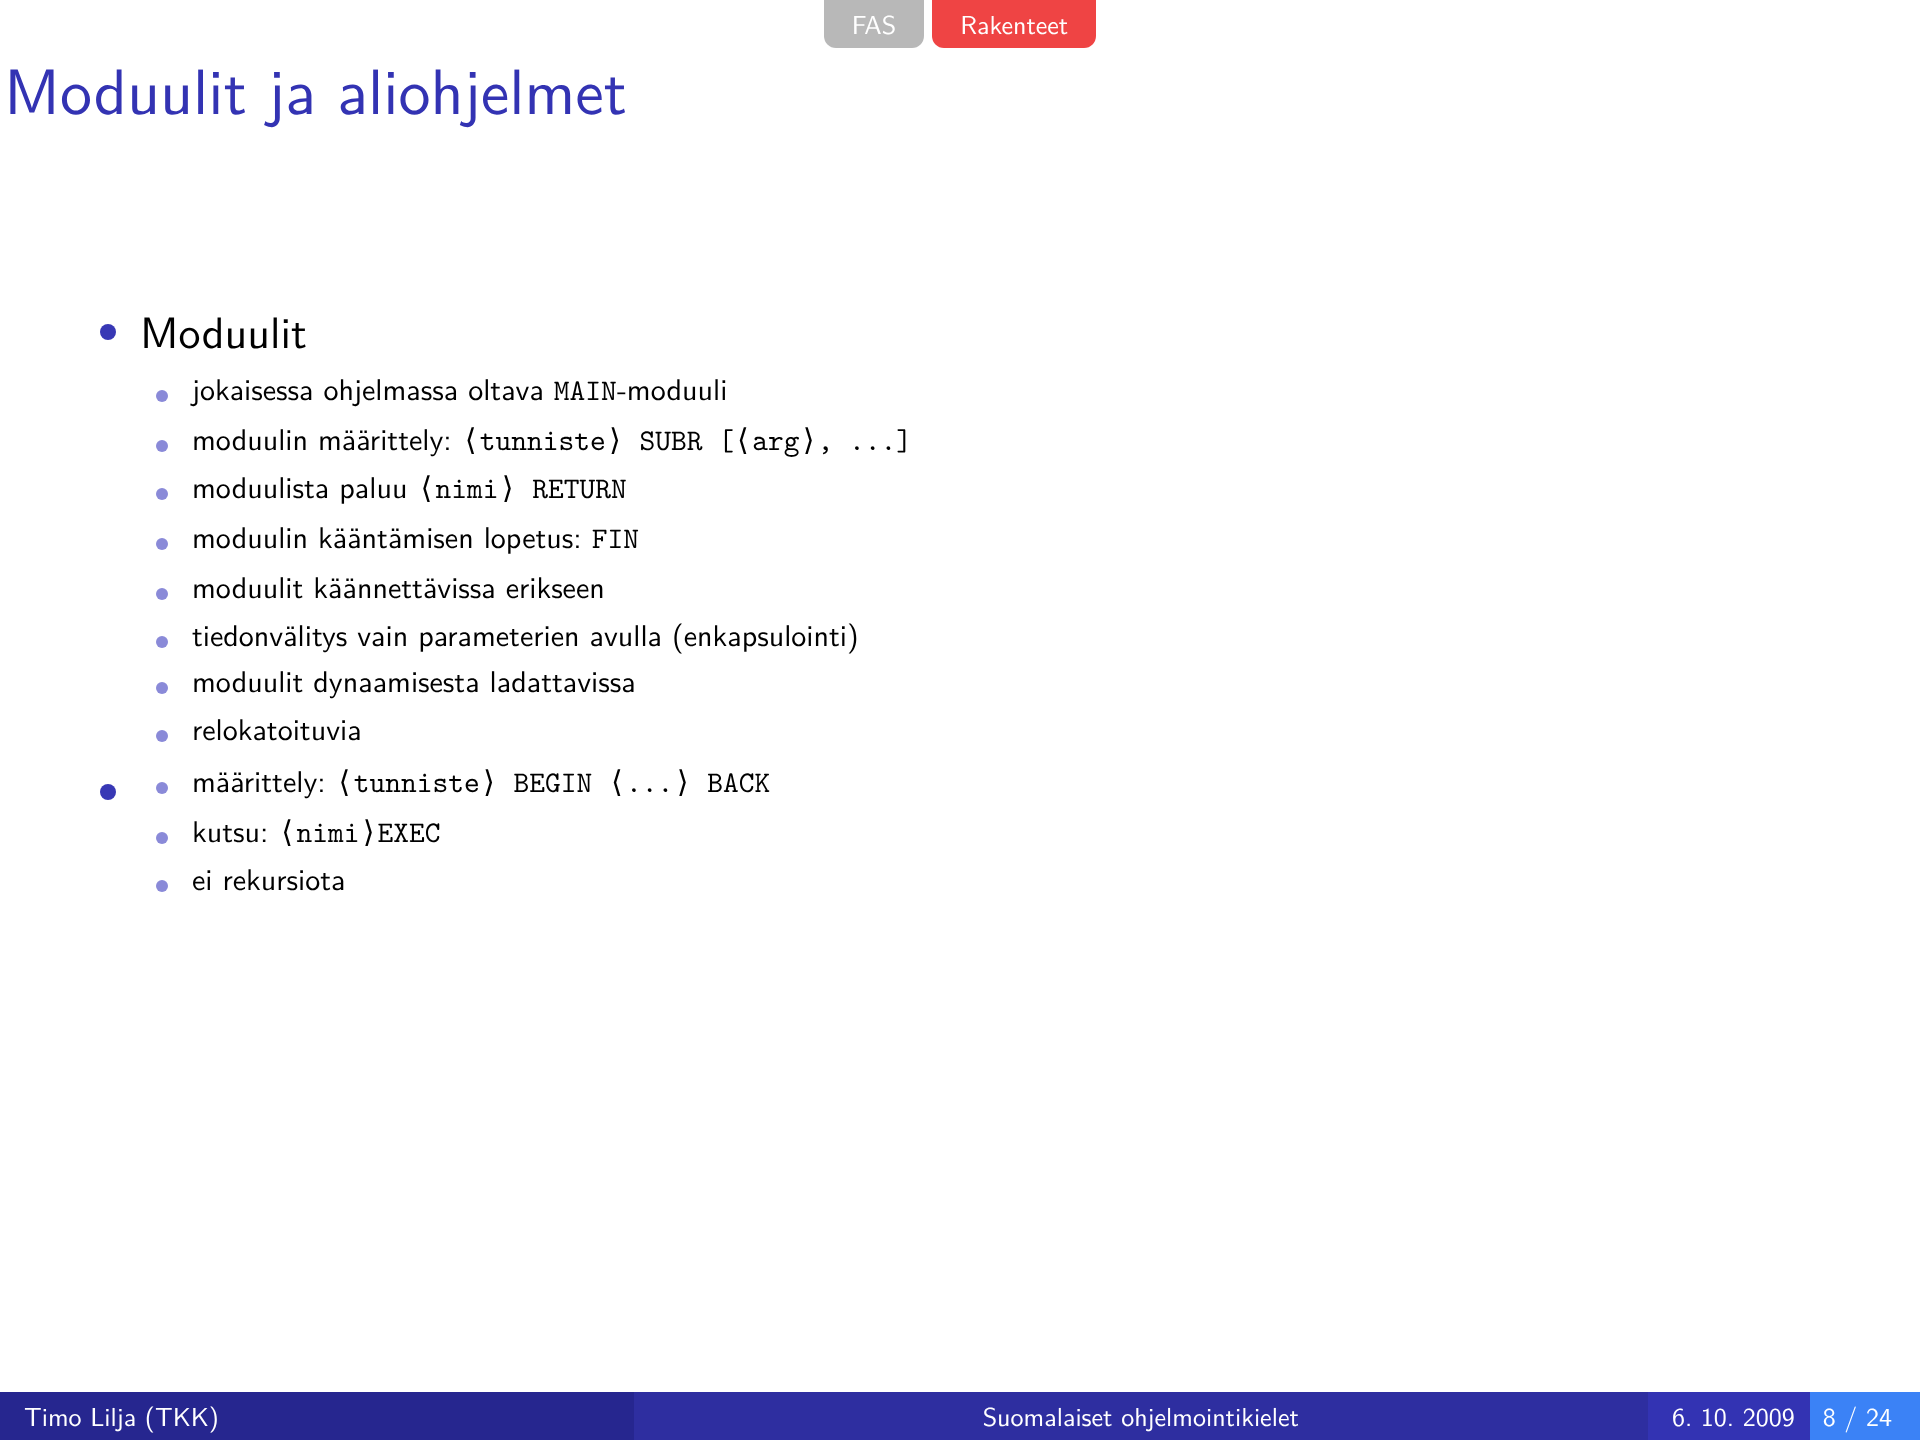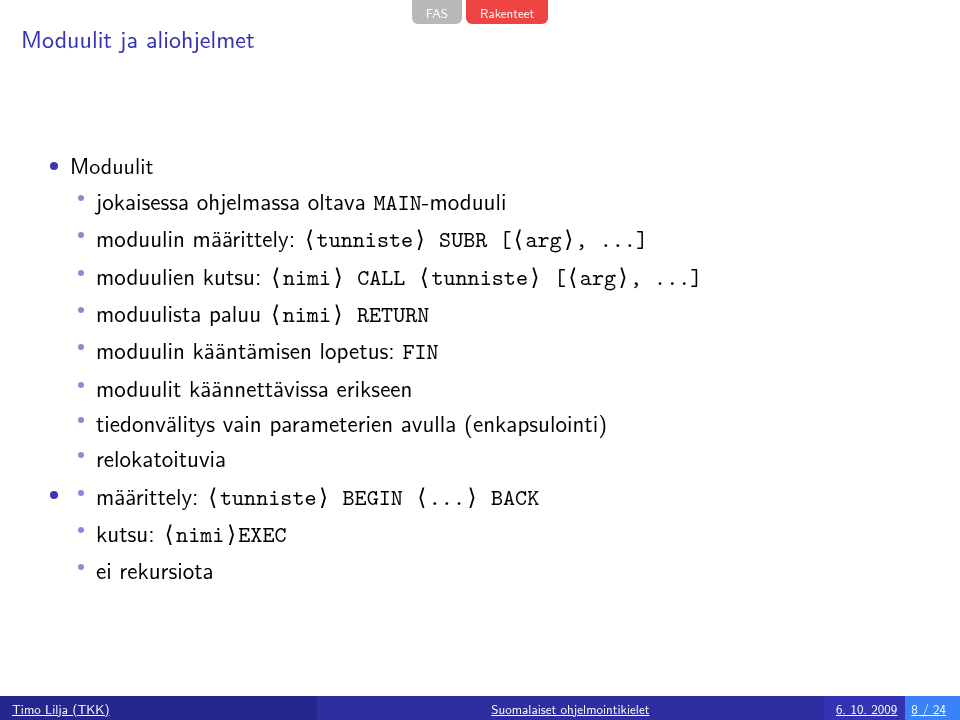--- a/index.html
+++ b/index.html
@@ -24,23 +24,23 @@
     color: #fff;
     font-size: 13px;
     padding: 3px 14px 4px 14px;
     border-radius: 0 0 6px 6px;
   }
   .tabs .tab:nth-child(2){ background:#ef4444; color:#fff; }
 
   h1.title {
     position: absolute;
     top: 20px;
-    left: 21px;
+    left: 2px;
     font-weight: 400;
-    font-size: 24px;
+    font-size: 32px;
     color: #3333B3;
   }
 
   .content {
     position: absolute;
     top: 150px;
     left: 44px;
     right: 40px;
     line-height: 1.45;
   }
@@ -48,21 +48,21 @@
   ul.lvl1 > li { position: relative; padding-left: 26px; margin-bottom: 4px; }
   ul.lvl1 > li::before {
     content: "";
     position: absolute;
     left: 6px; top: 12px;
     width: 8px; height: 8px;
     background: #3838b5;
     border-radius: 50%;
   }
   ul.lvl2 { list-style: none; margin-top: 2px; }
-  ul.lvl2 > li { position: relative; padding-left: 26px; margin-bottom: 2px; font-size: 23px; }
+  ul.lvl2 > li { position: relative; padding-left: 26px; margin-bottom: 2px; font-size: 15px; }
   ul.lvl2 > li::before {
     content: "";
     position: absolute;
     left: 8px; top: 11px;
     width: 6px; height: 6px;
     background: #8a8ad8;
     border-radius: 50%;
   }
   .tt { font-family: "Latin Modern Mono", "DejaVu Sans Mono", Menlo, Consolas, monospace; }
   .it { font-family: "Latin Modern Mono", "DejaVu Sans Mono", Menlo, Consolas, monospace; }
@@ -71,21 +71,20 @@
 
   .footer {
     position: absolute;
     left: 0; right: 0; bottom: 0;
     height: 24px;
     background: #3333B3;
     color: #fff;
     display: flex;
     font-size: 13px;
     align-items: stretch;
-    text-decoration: underline;
   }
   .footer .seg {
     display: flex;
     align-items: center;
     padding: 0 12px;
     white-space: nowrap;
   }
   .footer .author { background: #26268f; flex: 0 0 33%; }
   .footer .talk   { background: #2e2ea0; flex: 1; justify-content: center; }
   .footer .date   { background: #3333B3; flex: 0 0 auto; padding-right: 8px; }
@@ -99,25 +98,25 @@
   <div class="tab">Rakenteet</div>
 </div>
 
 <h1 class="title">Moduulit ja aliohjelmet</h1>
 
 <div class="content">
   <ul class="lvl1" id="list-root">
       <li><span>Moduulit</span><ul class="lvl2">
           <li><span>jokaisessa ohjelmassa oltava </span><span class="tt">MAIN</span><span>-moduuli</span></li>
           <li><span>moduulin määrittely: </span><span class="it ang">tunniste</span><span class="tt"> SUBR [</span><span class="it ang">arg</span><span class="tt">, ...</span><span class="tt">]</span></li>
-          <li><span>moduulien kutsu: </span><span class="it ang">nimi</span><span class="tt"> CALL </span><span class="it ang">tunniste</span><span class="tt"> [</span><span class="it ang">arg</span><span class="tt">, ...</span><span class="tt">]</span></li>
           <li><span>moduulista paluu </span><span class="it ang">nimi</span><span class="tt"> RETURN</span></li>
           <li><span>moduulin kääntämisen lopetus: </span><span class="tt">FIN</span></li>
           <li><span>moduulit käännettävissa erikseen</span></li>
           <li><span>tiedonvälitys vain parameterien avulla (enkapsulointi)</span></li>
+          <li><span>moduulit dynaamisesta ladattavissa</span></li>
           <li><span>relokatoituvia</span></li>
         </ul></li>
       <li><ul class="lvl2">
           <li><span>määrittely: </span><span class="it ang">tunniste</span><span class="tt"> BEGIN </span><span class="it ang">...</span><span class="tt"> BACK</span></li>
           <li><span>kutsu: </span><span class="it ang">nimi</span><span class="tt">EXEC </span></li>
           <li><span>ei rekursiota</span></li>
         </ul></li>
     </ul>
 </div>
 

